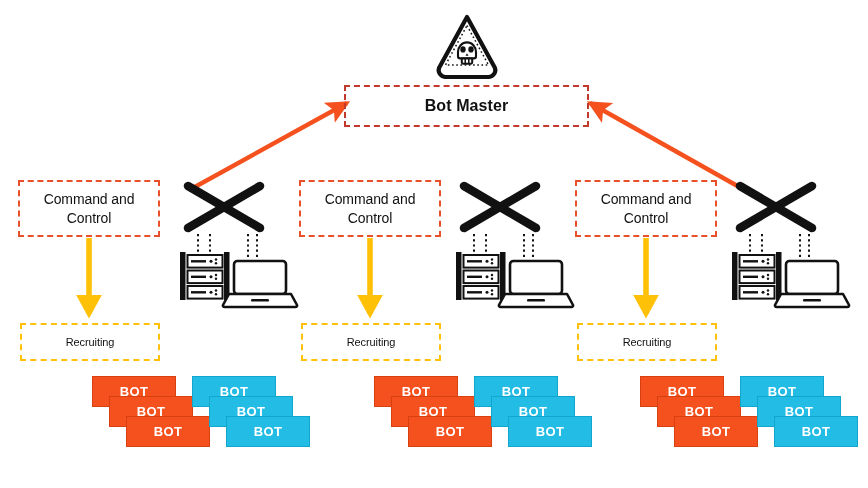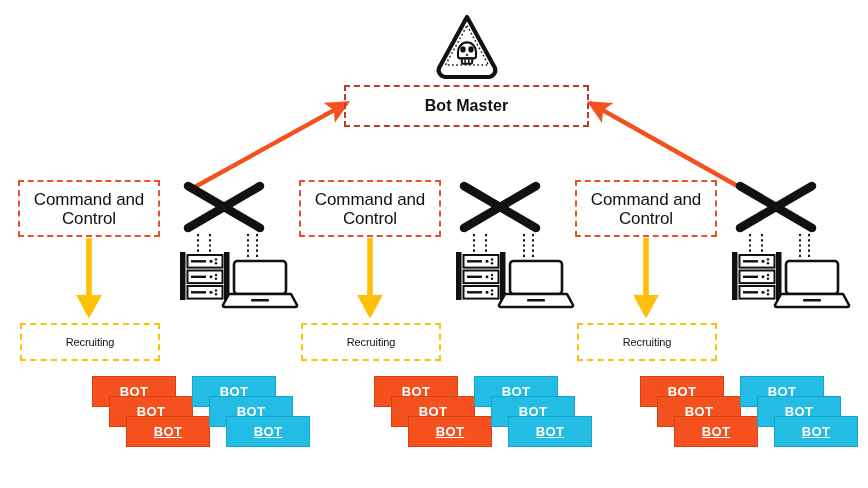--- a/index.html
+++ b/index.html
@@ -28,21 +28,21 @@
     box-sizing: border-box;
     display: flex;
     align-items: center;
     justify-content: center;
     text-align: center;
     color: #111111;
     background: transparent;
   }
   .box-cc {
     border: 2.5px dashed #E8502A;
-    font-size: 17px;
+    font-size: 14px;
     line-height: 19px;
     letter-spacing: -0.1px;
     align-items: center;
   }
   .box-recruit {
     border: 2.5px dashed #FFC107;
     font-size: 11px;
     letter-spacing: -0.1px;
   }
   .box-master {
@@ -58,21 +58,20 @@
     box-sizing: border-box;
     width: 84px;
     height: 31px;
     display: flex;
     align-items: center;
     justify-content: center;
     color: #ffffff;
     font-size: 13px;
     font-weight: bold;
     letter-spacing: 0.3px;
-    text-decoration: underline;
   }
   .bot-orange {
     background: #F4511E;
     border: 1px solid #D8410F;
   }
   .bot-cyan {
     background: #22BCE5;
     border: 1px solid #12A6CD;
   }
 

